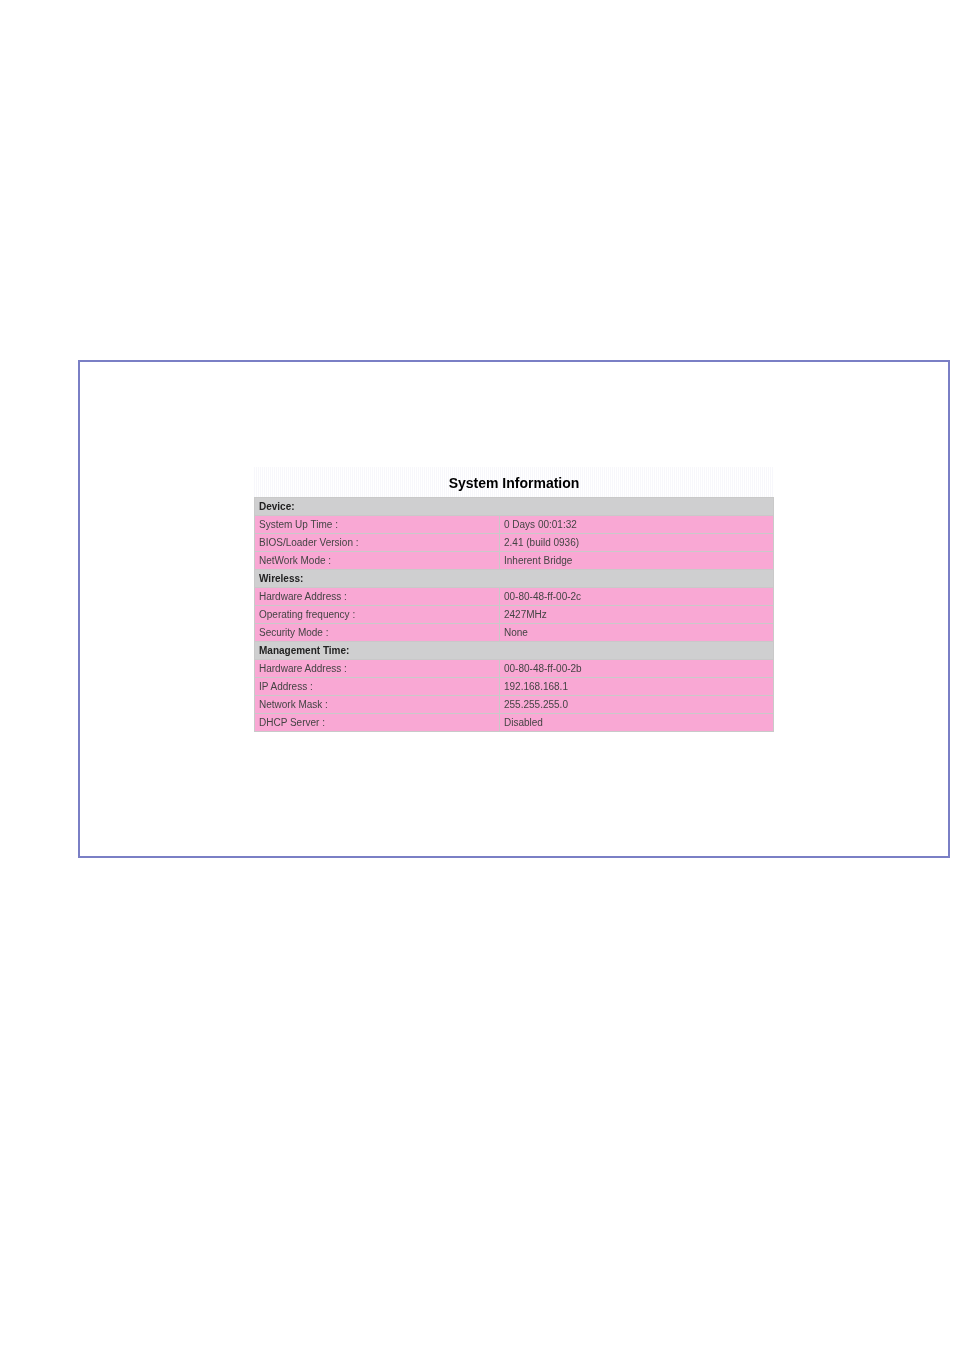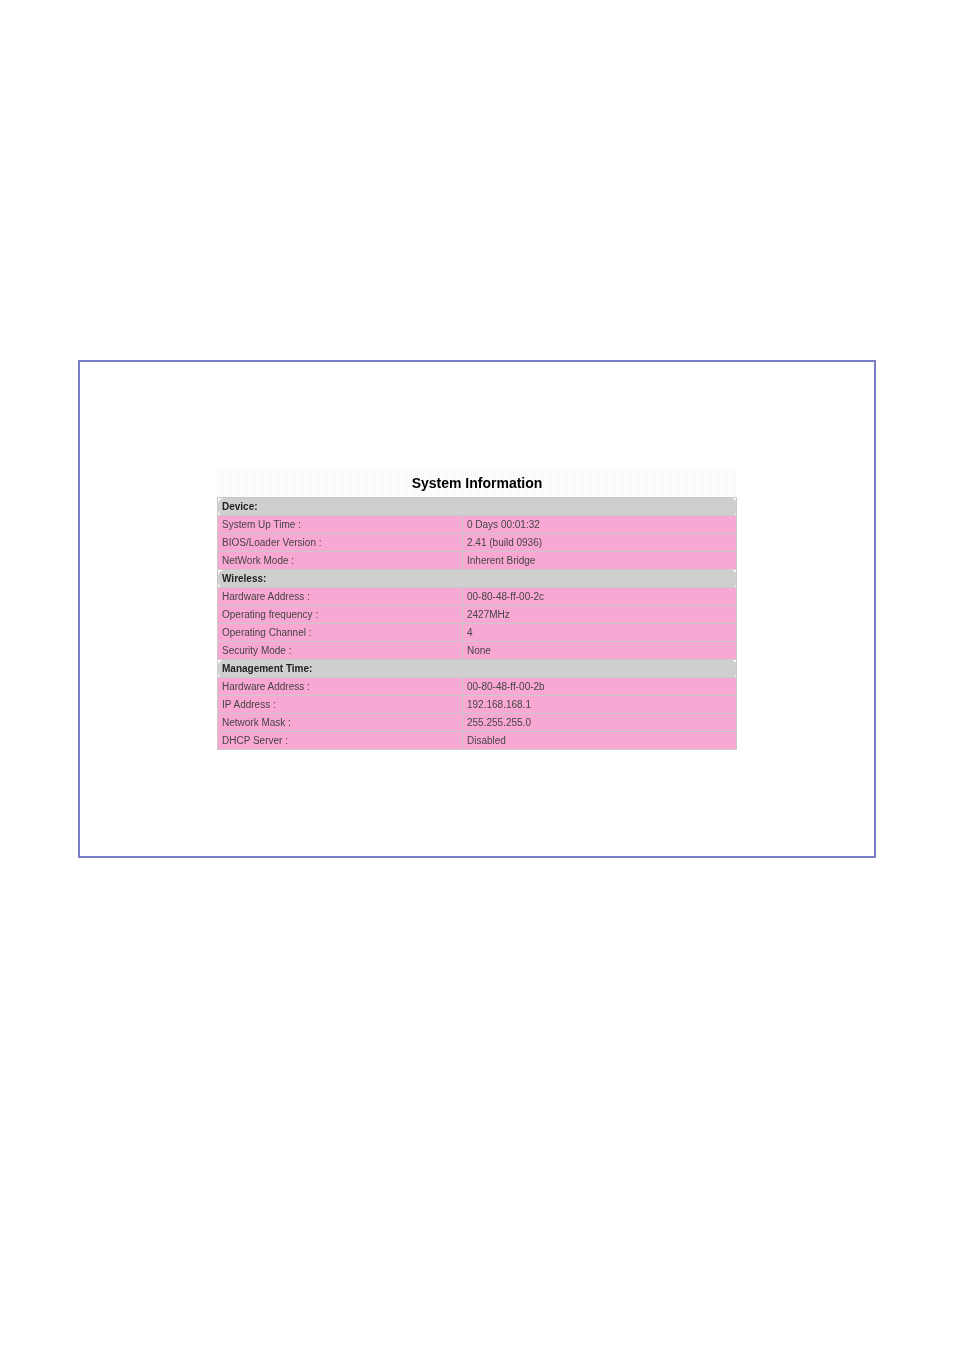--- a/index.html
+++ b/index.html
@@ -9,21 +9,21 @@
       font-size: 11px;
       color: #333;
       width: 954px;
       height: 1350px;
       position: relative;
     }
     .outer-frame {
       position: absolute;
       top: 360px;
       left: 78px;
-      width: 798px;
+      width: 872px;
       height: 498px;
       border: 2px solid #7a7fc5;
       background: #fff;
       padding: 10px;
     }
     .inner-area {
       width: 100%;
       height: 100%;
       background: #fff;
       display: flex;
@@ -57,21 +57,20 @@
       vertical-align: middle;
       background: #f9a8d4;
     }
     table.sysinfo td.label-col {
       width: 245px;
     }
     table.sysinfo tr.section td {
       background: #cfcfd0;
       font-weight: bold;
       color: #222;
-      border-radius: 6px;
     }
   </style>
 </head>
 <body>
 
 <div class="outer-frame">
   <div class="inner-area">
     <div class="panel">
       <div class="panel-title">System Information</div>
       <table class="sysinfo">
@@ -98,24 +97,20 @@
         </tr>
         <tr>
           <td class="label-col">Hardware Address :</td>
           <td>00-80-48-ff-00-2c</td>
         </tr>
         <tr>
           <td class="label-col">Operating frequency :</td>
           <td>2427MHz</td>
         </tr>
         <tr>
-          <td class="label-col">Operating Channel :</td>
-          <td>4</td>
-        </tr>
-        <tr>
           <td class="label-col">Security Mode :</td>
           <td>None</td>
         </tr>
 
         <tr class="section">
           <td colspan="2">Management Time:</td>
         </tr>
         <tr>
           <td class="label-col">Hardware Address :</td>
           <td>00-80-48-ff-00-2b</td>

